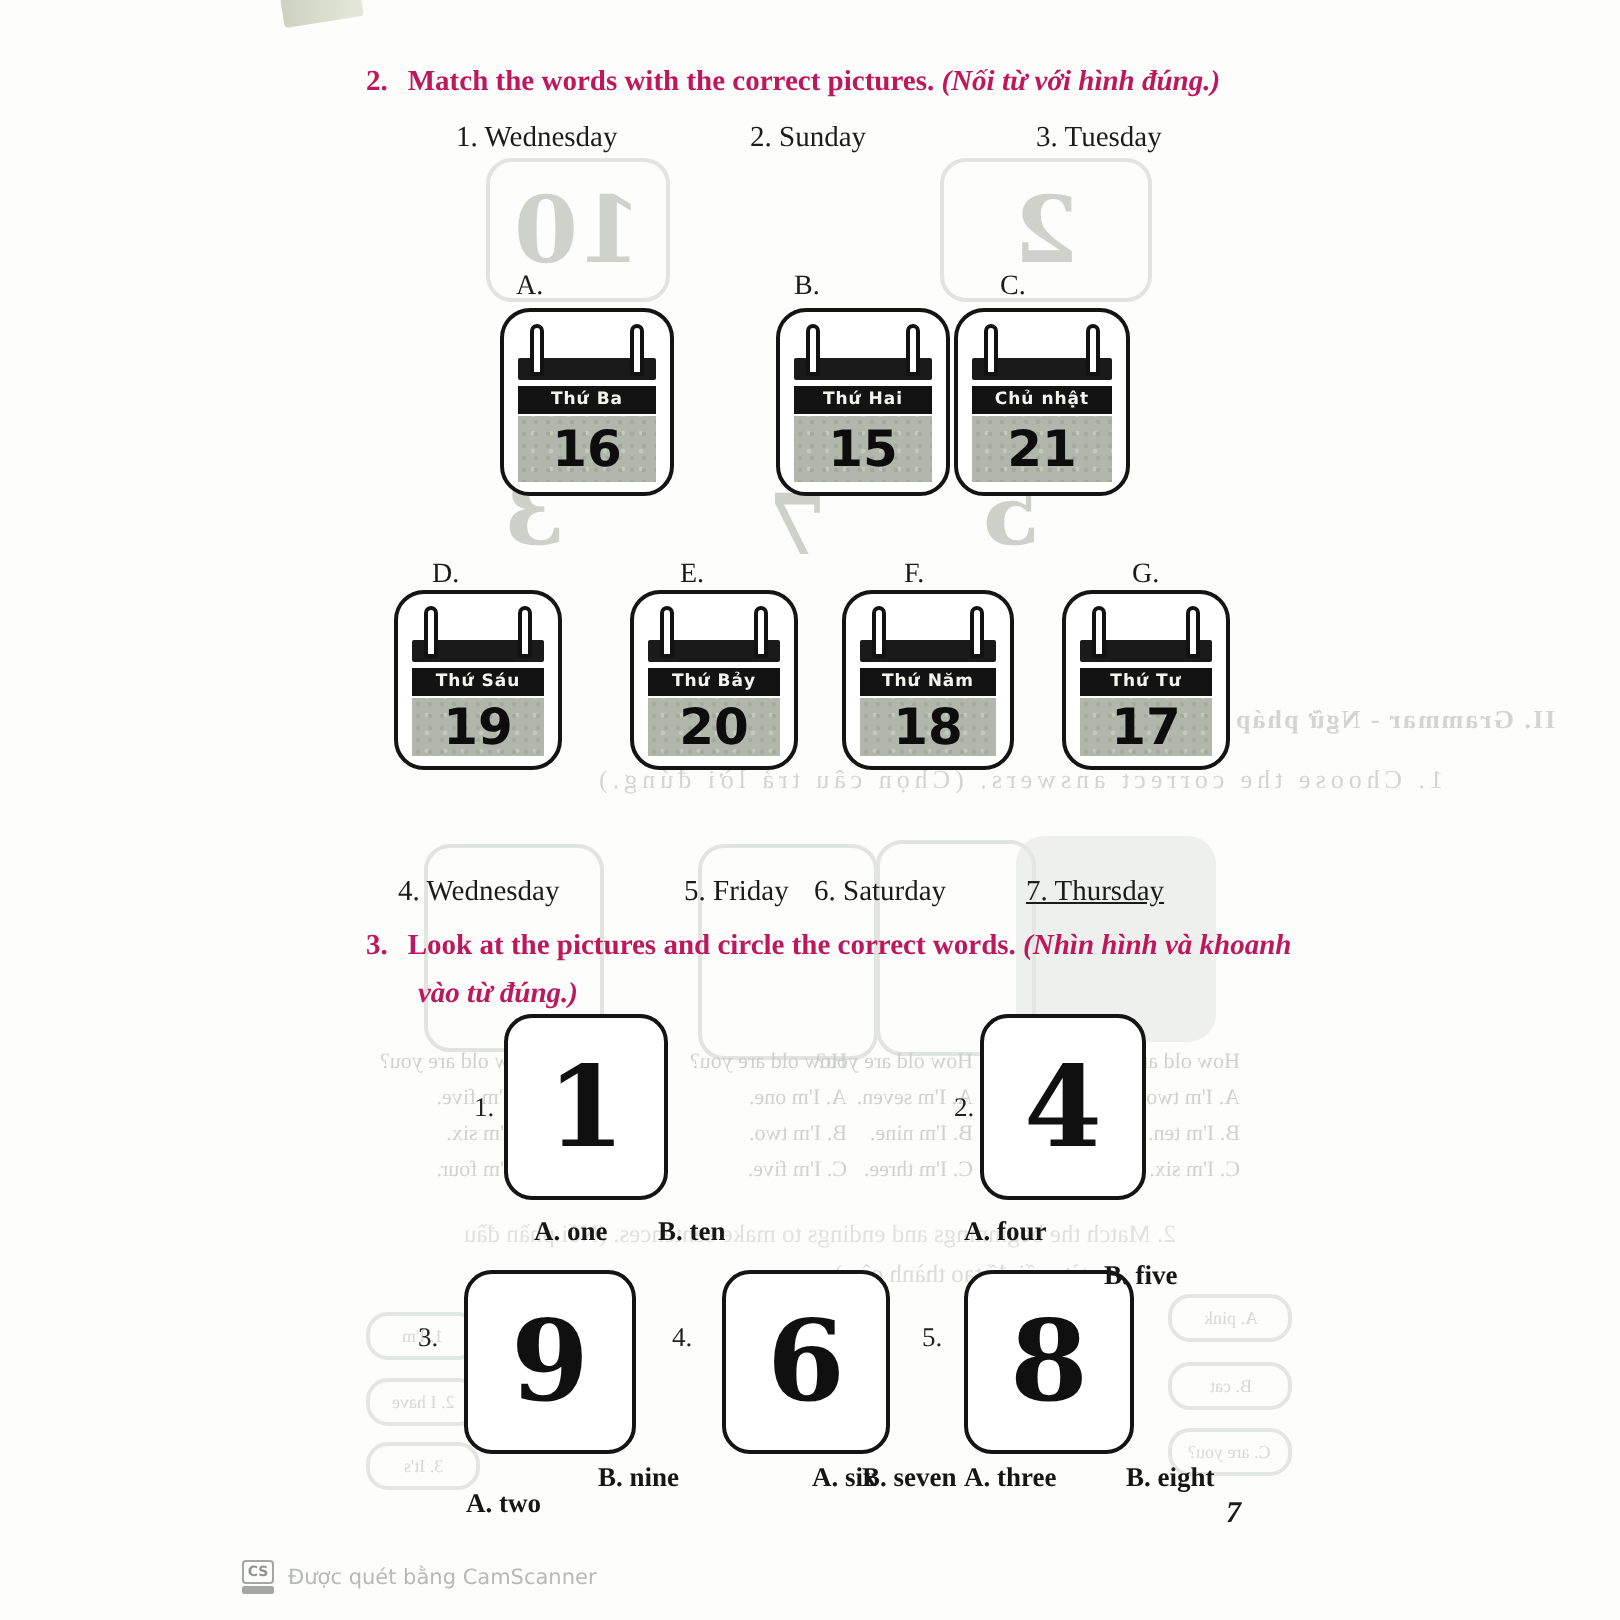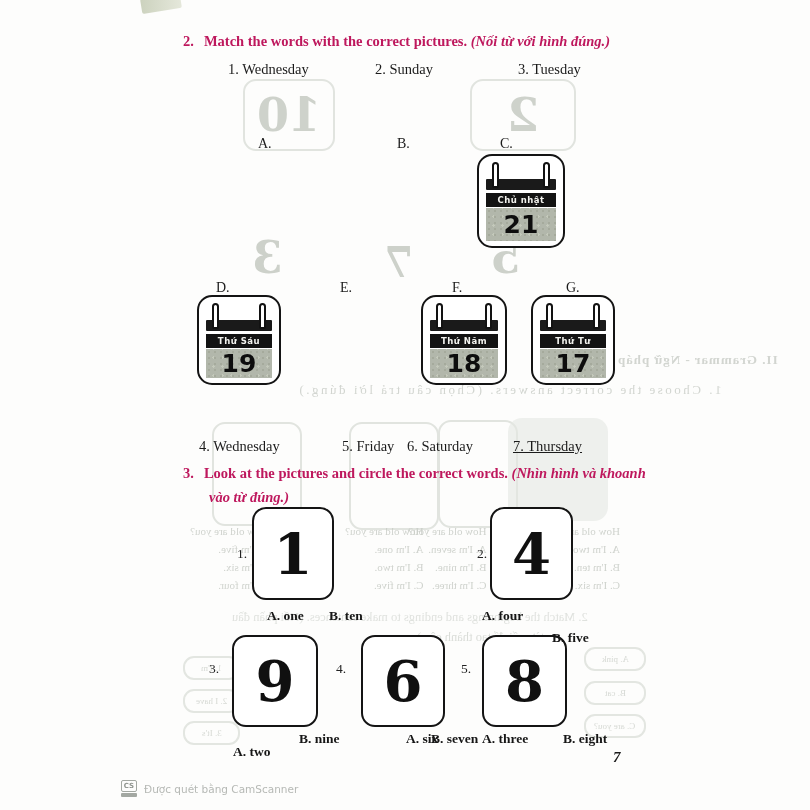--- a/index.html
+++ b/index.html
@@ -83,20 +83,42 @@
     <span class="gnum" style="font-size:46px;">10</span>
   </div>
   <div class="gbox" style="left:470px;top:79px;width:102px;height:68px;">
     <span class="gnum" style="font-size:46px;">2</span>
   </div>
 
   <span class="plabel" style="left:258px;top:136px;">A.</span>
   <span class="plabel" style="left:397px;top:136px;">B.</span>
   <span class="plabel" style="left:500px;top:136px;">C.</span>
 
+  <div class="cal" style="left:250px;top:154px;width:87px;height:94px;">
+    <div class="cal-inner">
+      <div class="pin l"></div>
+      <div class="pin r"></div>
+      <div class="cal-top"></div>
+      <div class="cal-day">Thứ Ba</div>
+      <div class="cal-body">
+        <span class="cal-date">16</span>
+      </div>
+    </div>
+  </div>
+  <div class="cal" style="left:388px;top:154px;width:87px;height:94px;">
+    <div class="cal-inner">
+      <div class="pin l"></div>
+      <div class="pin r"></div>
+      <div class="cal-top"></div>
+      <div class="cal-day">Thứ Hai</div>
+      <div class="cal-body">
+        <span class="cal-date">15</span>
+      </div>
+    </div>
+  </div>
   <div class="cal" style="left:477px;top:154px;width:88px;height:94px;">
     <div class="cal-inner">
       <div class="pin l"></div>
       <div class="pin r"></div>
       <div class="cal-top"></div>
       <div class="cal-day">Chủ nhật</div>
       <div class="cal-body">
         <span class="cal-date">21</span>
       </div>
     </div>
@@ -112,20 +134,31 @@
   <span class="plabel" style="left:566px;top:280px;">G.</span>
 
   <div class="cal" style="left:197px;top:295px;width:84px;height:90px;">
     <div class="cal-inner">
       <div class="pin l"></div>
       <div class="pin r"></div>
       <div class="cal-top"></div>
       <div class="cal-day">Thứ Sáu</div>
       <div class="cal-body">
         <span class="cal-date">19</span>
+      </div>
+    </div>
+  </div>
+  <div class="cal" style="left:315px;top:295px;width:84px;height:90px;">
+    <div class="cal-inner">
+      <div class="pin l"></div>
+      <div class="pin r"></div>
+      <div class="cal-top"></div>
+      <div class="cal-day">Thứ Bảy</div>
+      <div class="cal-body">
+        <span class="cal-date">20</span>
       </div>
     </div>
   </div>
   <div class="cal" style="left:421px;top:295px;width:86px;height:90px;">
     <div class="cal-inner">
       <div class="pin l"></div>
       <div class="pin r"></div>
       <div class="cal-top"></div>
       <div class="cal-day">Thứ Năm</div>
       <div class="cal-body">

